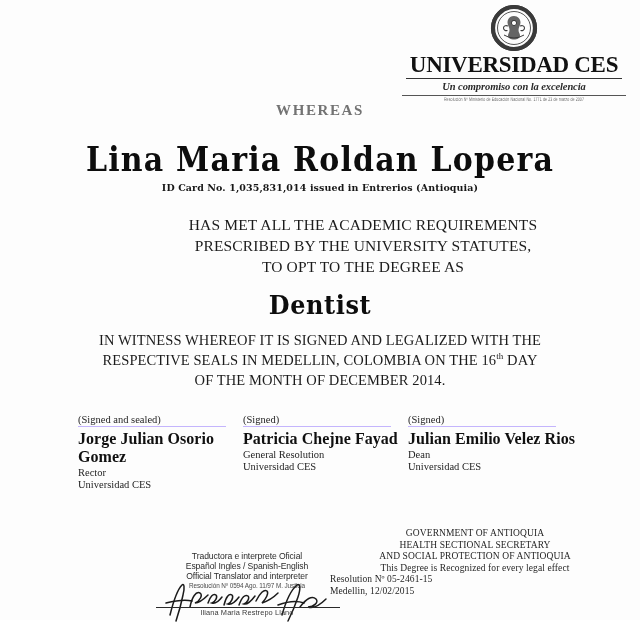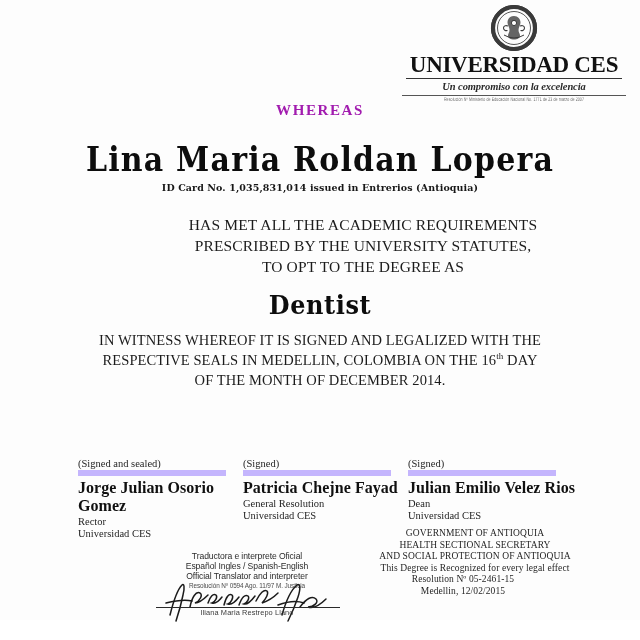--- a/index.html
+++ b/index.html
@@ -84,21 +84,21 @@
   .whereas {
     position: absolute;
     top: 102px;
     left: 0;
     width: 640px;
     text-align: center;
     font-family: "Liberation Serif", serif;
     font-weight: bold;
     font-size: 15px;
     letter-spacing: 1.6px;
-    color: #a21caf;
+    color: #737373;
   }
   .student-name {
     position: absolute;
     top: 142px;
     left: 0;
     width: 640px;
     text-align: center;
     font-family: "DejaVu Serif", serif;
     font-weight: bold;
     font-size: 30px;
@@ -172,25 +172,24 @@
     width: 500px;
     display: flex;
     gap: 0;
   }
   .sig-col { width: 165px; }
   .sig-col:last-child { width: 170px; }
   .sig-kind {
     font-family: "Liberation Serif", serif;
     font-size: 10.5px;
     color: #242424;
-    border-bottom: 6px solid #c4b5fd;
+    border-bottom: 1px solid #c4b5fd;
     padding-bottom: 1px;
     display: block;
     width: 148px;
-    margin-top: 44px;
   }
   .sig-name {
     font-family: "Liberation Serif", serif;
     font-weight: bold;
     font-size: 16px;
     color: #101010;
     margin-top: 3px;
     letter-spacing: 0.05px;
   }
   .sig-role, .sig-org {
@@ -219,21 +218,21 @@
     top: 528px;
     right: 20px;
     width: 290px;
     text-align: center;
     font-family: "Liberation Serif", serif;
     font-size: 9.5px;
     line-height: 11.6px;
     color: #1f1f1f;
     letter-spacing: 0.1px;
   }
-  .gov-right { text-align: center; padding-right: 24px; }
+  .gov-right { text-align: left; padding-right: 24px; }
 
   
   .translator {
     position: absolute;
     top: 552px;
     left: 152px;
     width: 190px;
     text-align: center;
   }
   .tr-line {

